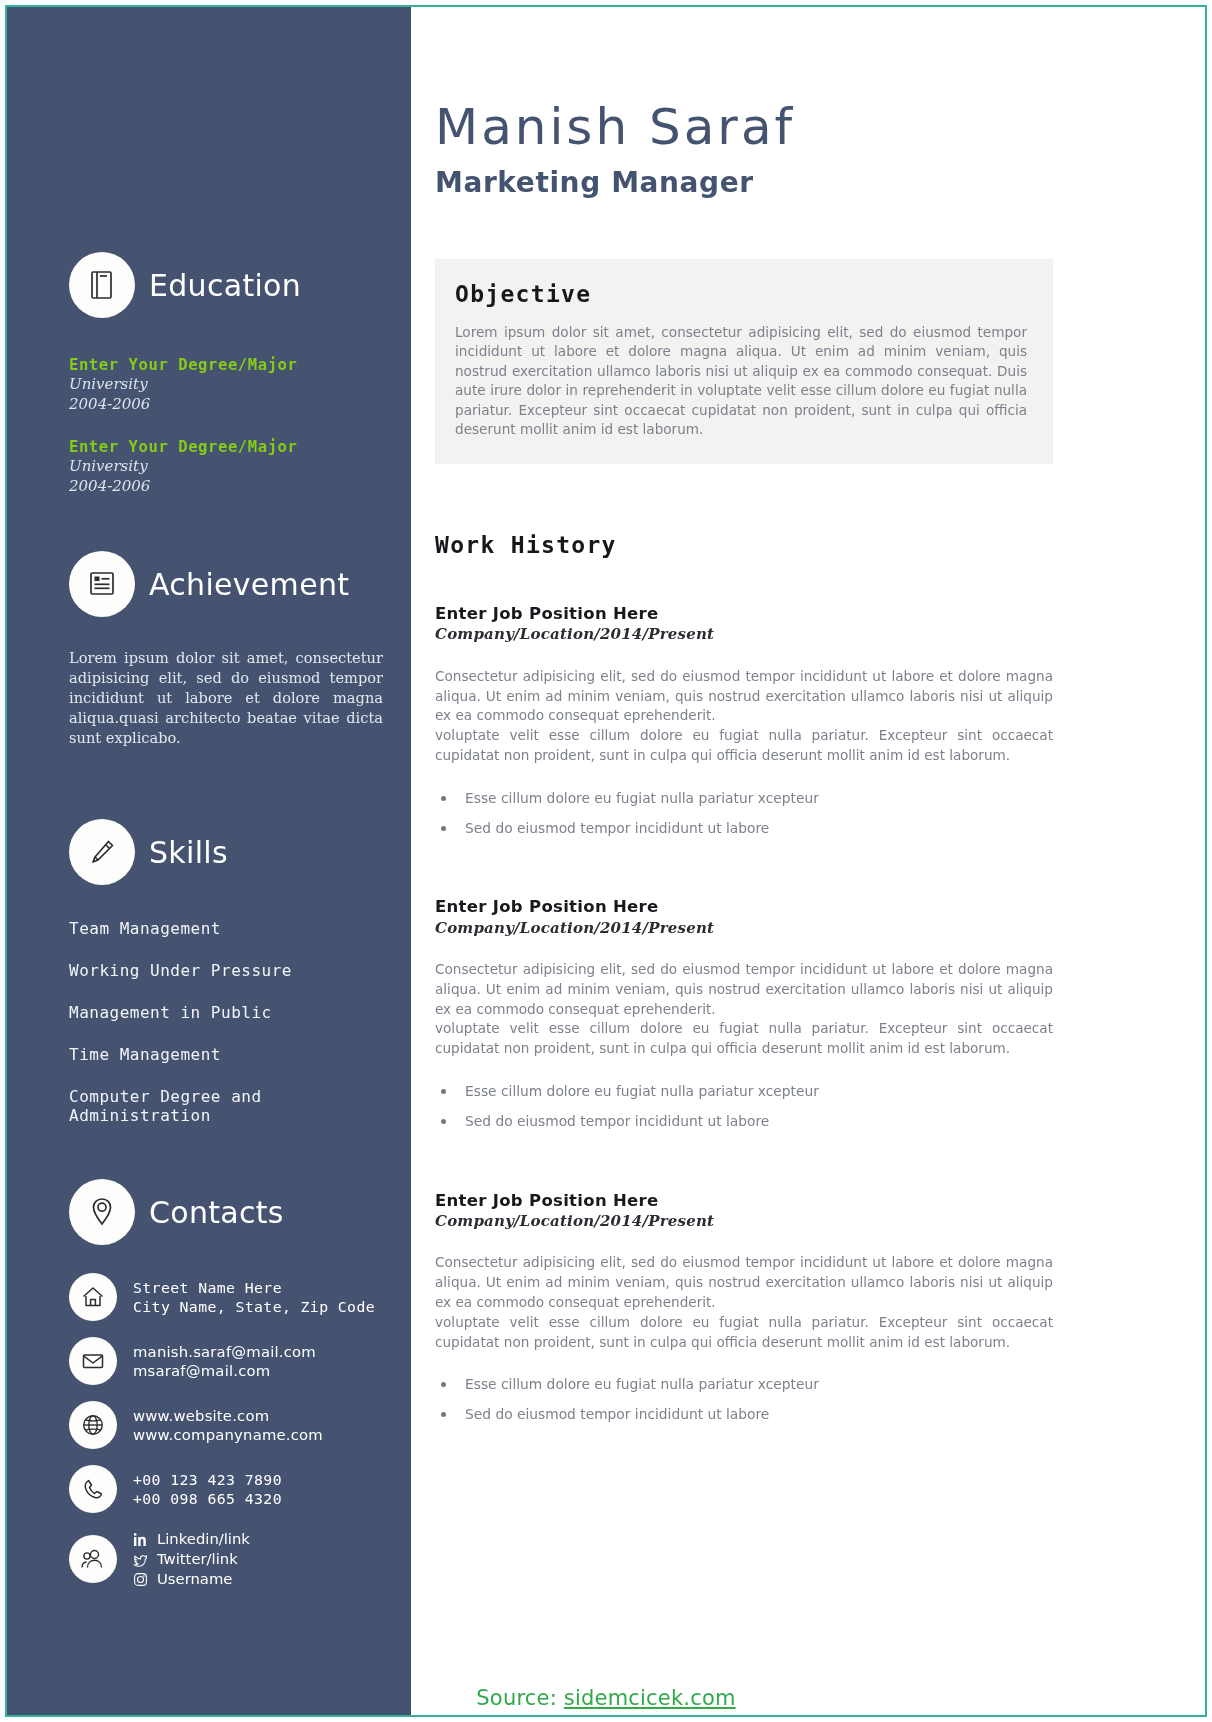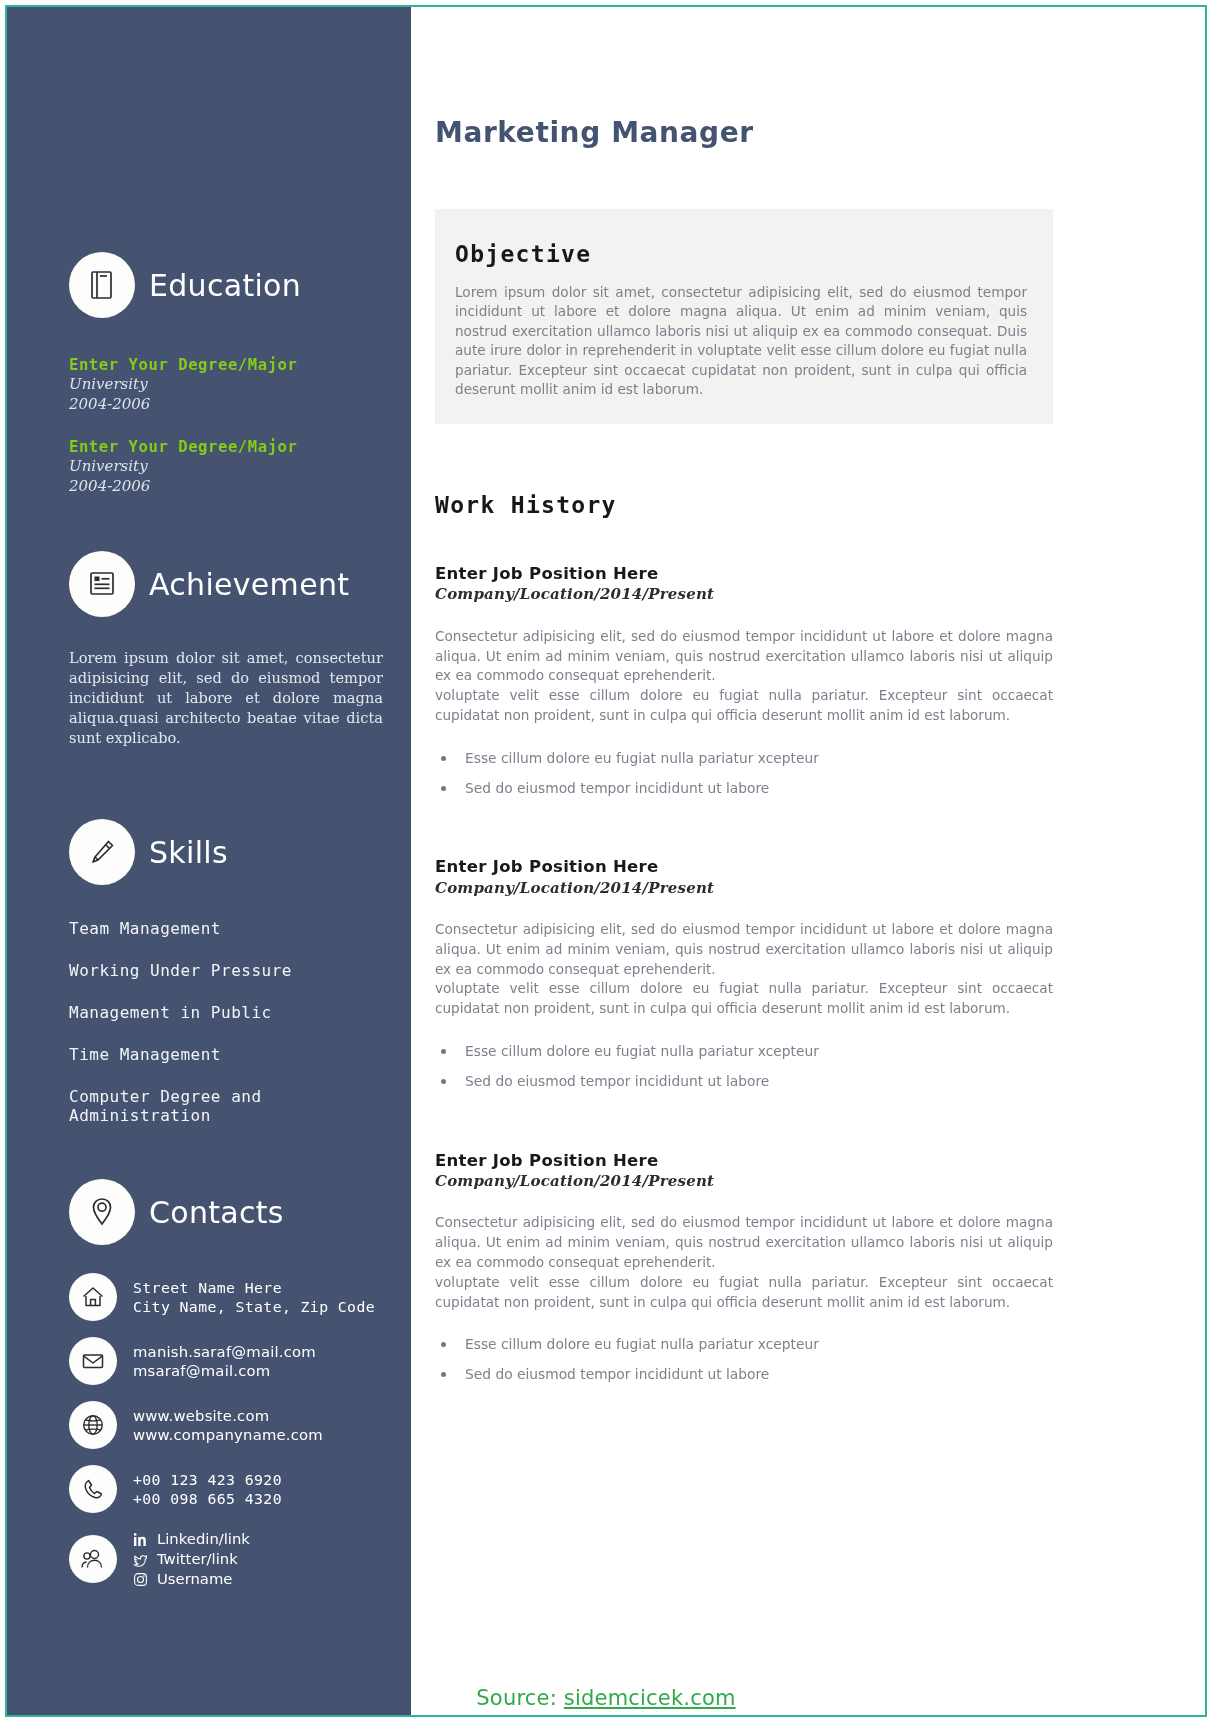--- a/index.html
+++ b/index.html
@@ -157,21 +157,21 @@
     font-size: 28px;
     color: #44536f;
     font-weight: 700;
     letter-spacing: .6px;
     font-family: "DejaVu Sans", sans-serif;
     line-height: 1.2;
   }
 
   .objective-card {
     background: #f2f2f0;
-    padding: 32px 26px 24px 20px;
+    padding: 22px 26px 24px 20px;
   }
   .obj-title {
     font-size: 23px;
     font-weight: 700;
     color: #16181c;
     letter-spacing: 1.3px;
     font-family: "DejaVu Sans Mono", monospace;
     margin-bottom: 16px;
   }
   .obj-text {
@@ -377,21 +377,21 @@
               </span>
             </div>
 
             <div class="contact-row" style="margin-top:16px;">
               <span class="c-badge">
                 <svg width="26" height="26" viewBox="0 0 26 26" fill="none" stroke="#2b2d33" stroke-width="1.5" stroke-linejoin="round">
                   <path d="M8.5 4.5 C5.5 6.5 4.5 10 6 13.5 C7.5 17 11 20.5 15 21.5 C18 22.2 20.5 20.5 21.5 18 L17 15.5 L14.5 17.5 C12 16 10.5 14 9.5 11.5 L11.5 9 Z"></path>
                 </svg>
               </span>
               <span class="c-lines">
-                <span class="c-line mono" style="display:block">+00 123 423 6920</span>
+                <span class="c-line mono" style="display:block">+00 123 423 7890</span>
                 <span class="c-line mono" style="display:block">+00 098 665 4320</span>
               </span>
             </div>
 
             <div class="contact-row" style="margin-top:16px;">
               <span class="c-badge">
                 <svg width="26" height="26" viewBox="0 0 26 26" fill="none" stroke="#2b2d33" stroke-width="1.4">
                   <circle cx="14.5" cy="8.5" r="4"></circle>
                   <path d="M7.5 21.5 C7.5 17 10.6 14.3 14.5 14.3 C18.4 14.3 21.5 17 21.5 21.5"></path>
                   <circle cx="7" cy="10" r="3.1"></circle>
@@ -425,20 +425,21 @@
             </div>
           </div>
         </div>
 
       </div>
     </aside>
 
     <main class="main">
 
       <div style="padding:95px 152px 0 24px;">
+        <div class="name">Manish Saraf</div>
         <div class="role" style="margin-top:14px;">Marketing Manager</div>
       </div>
 
       <div style="padding:59px 152px 0 24px;">
         <div class="objective-card">
           <div class="obj-title">Objective</div>
           <div class="obj-text">Lorem ipsum dolor sit amet, consectetur adipisicing elit, sed do eiusmod tempor incididunt ut labore et dolore magna aliqua. Ut enim ad minim veniam, quis nostrud exercitation ullamco laboris nisi ut aliquip ex ea commodo consequat. Duis aute irure dolor in reprehenderit in voluptate velit esse cillum dolore eu fugiat nulla pariatur. Excepteur sint occaecat cupidatat non proident, sunt in culpa qui officia deserunt mollit anim id est laborum.</div>
         </div>
       </div>
 

